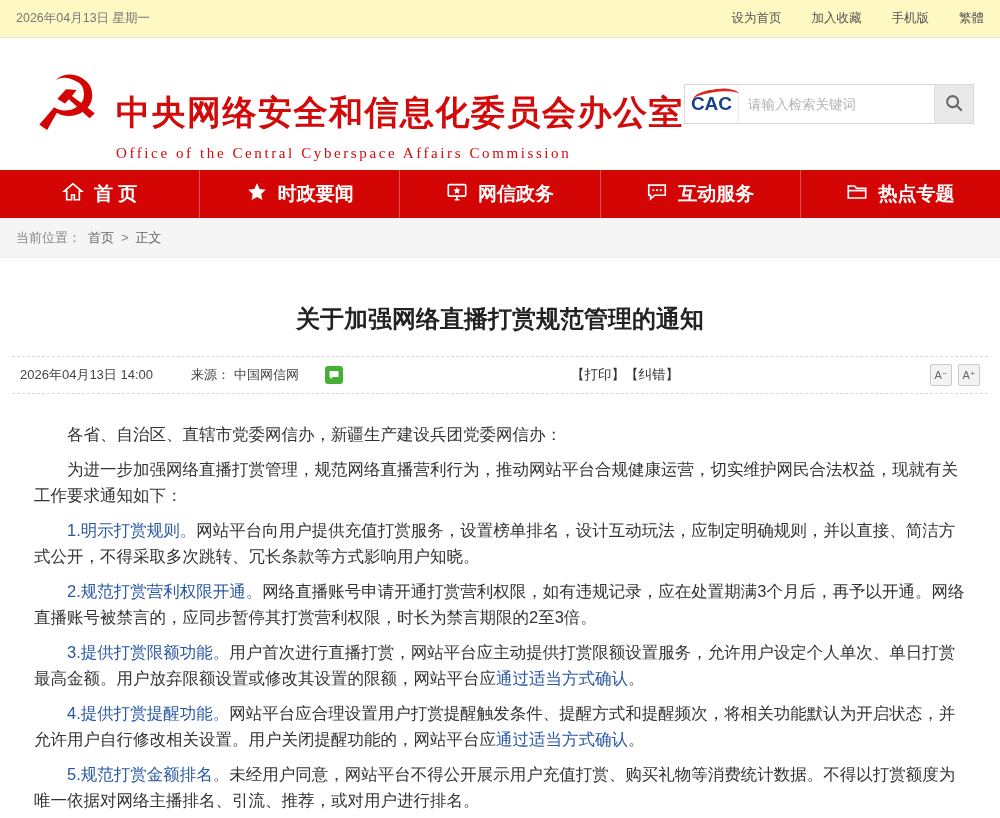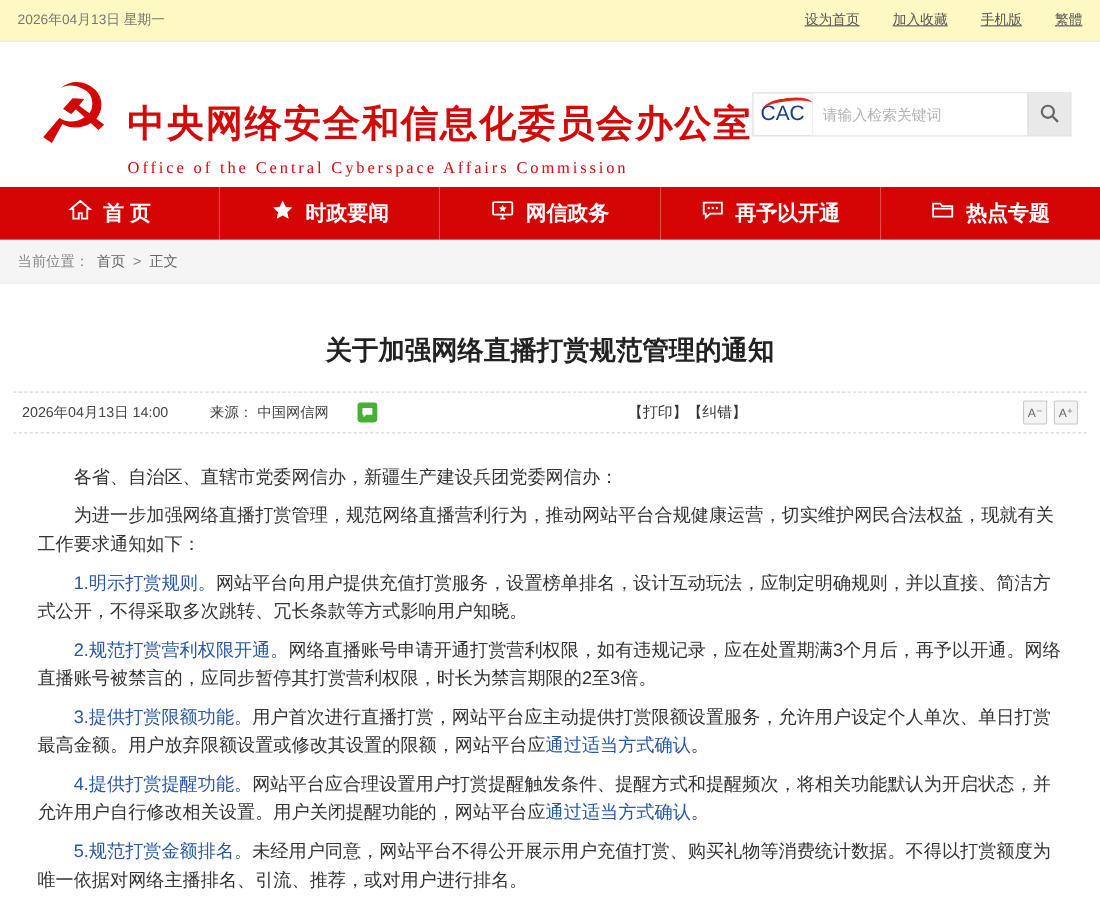--- a/index.html
+++ b/index.html
@@ -3,36 +3,36 @@
 <meta charset="utf-8">
 <style>
   * { margin:0; padding:0; box-sizing:border-box; }
   html,body { width:1000px; height:818px; overflow:hidden; background:#fff;
     font-family:"Liberation Sans","DejaVu Sans",sans-serif; }
 
   
   .topbar { height:38px; background:#fef9c3; border-bottom:1px solid #e6e6e6;
     display:flex; align-items:center; padding:0 16px; font-size:12.5px; color:#777; }
   .topbar-links { margin-left:auto; display:flex; gap:30px; }
-  .topbar-links span { color:#555; cursor:pointer;text-decoration:underline; }
+  .topbar-links span { color:#555; cursor:pointer; }
 
   
   .header { height:132px; display:flex; align-items:center; padding:0 26px; background:#fff; }
   .emblem { width:82px; height:92px; display:flex; align-items:center; justify-content:center;
     font-family:"DejaVu Sans",sans-serif; font-size:76px; color:#d30505; line-height:1; }
   .brand-text { margin-left:8px;margin-top:44px; }
   .site-title { font-size:34px; font-weight:bold; color:#d20a0a; letter-spacing:1.5px; cursor:pointer; }
   .site-subtitle { margin-top:9px; font-family:"Liberation Serif","DejaVu Serif",serif;
     font-size:15px; color:#d20a0a; letter-spacing:2.6px; }
 
   
   .searchbox { margin-left:auto; display:flex; align-items:center; width:290px; height:40px;
     border:1px solid #d9d9d9; background:#fff; }
   .cac-logo { width:64px; height:100%; display:flex; align-items:center; justify-content:center;
-    position:relative; font-weight:normal; font-size:19px; color:#16408c;text-align:center; }
+    position:relative; font-weight:bold; font-size:19px; color:#16408c;text-align:center; }
   .cac-arc { position:absolute; top:4px; left:8px; width:46px; height:16px;
     border-top:3px solid #e1251b; border-radius:50%; transform:rotate(-7deg); }
   .search-input { flex:1; height:100%; border:none; outline:none; border-left:1px solid #eee;
     font-size:13.5px; color:#14532d; padding:0 9px; font-family:inherit; }
   .search-input::placeholder { color:#b3b3b3; }
   .search-btn { width:47px; height:100%; background:#e9e9e9; border:none; border-left:1px solid #ddd;
     display:flex; align-items:center; justify-content:center; cursor:pointer; }
 
   
   .nav { height:48px; background:#d30505; display:flex; }
@@ -139,21 +139,21 @@
   </a>
   <a class="nav-item">
     <span>
       <svg viewBox="0 0 24 24" width="22" height="22">
           <path d="M3 4.5h18v11H9.5L5 19.5v-4H3z" fill="none" stroke="#fff" stroke-width="1.8"></path>
           <circle cx="8" cy="10" r="1.2" fill="#fff"></circle>
           <circle cx="12" cy="10" r="1.2" fill="#fff"></circle>
           <circle cx="16" cy="10" r="1.2" fill="#fff"></circle>
         </svg>
     </span>
-    <span>再予以开通</span>
+    <span>互动服务</span>
   </a>
   <a class="nav-item">
     <span>
       <svg viewBox="0 0 24 24" width="22" height="22">
           <path d="M2.5 5.5h7l2 2.5h10V18.5h-19z" fill="none" stroke="#fff" stroke-width="1.8"></path>
           <path d="M2.5 10.5h19" stroke="#fff" stroke-width="1.8"></path>
         </svg>
     </span>
     <span>热点专题</span>
   </a>

